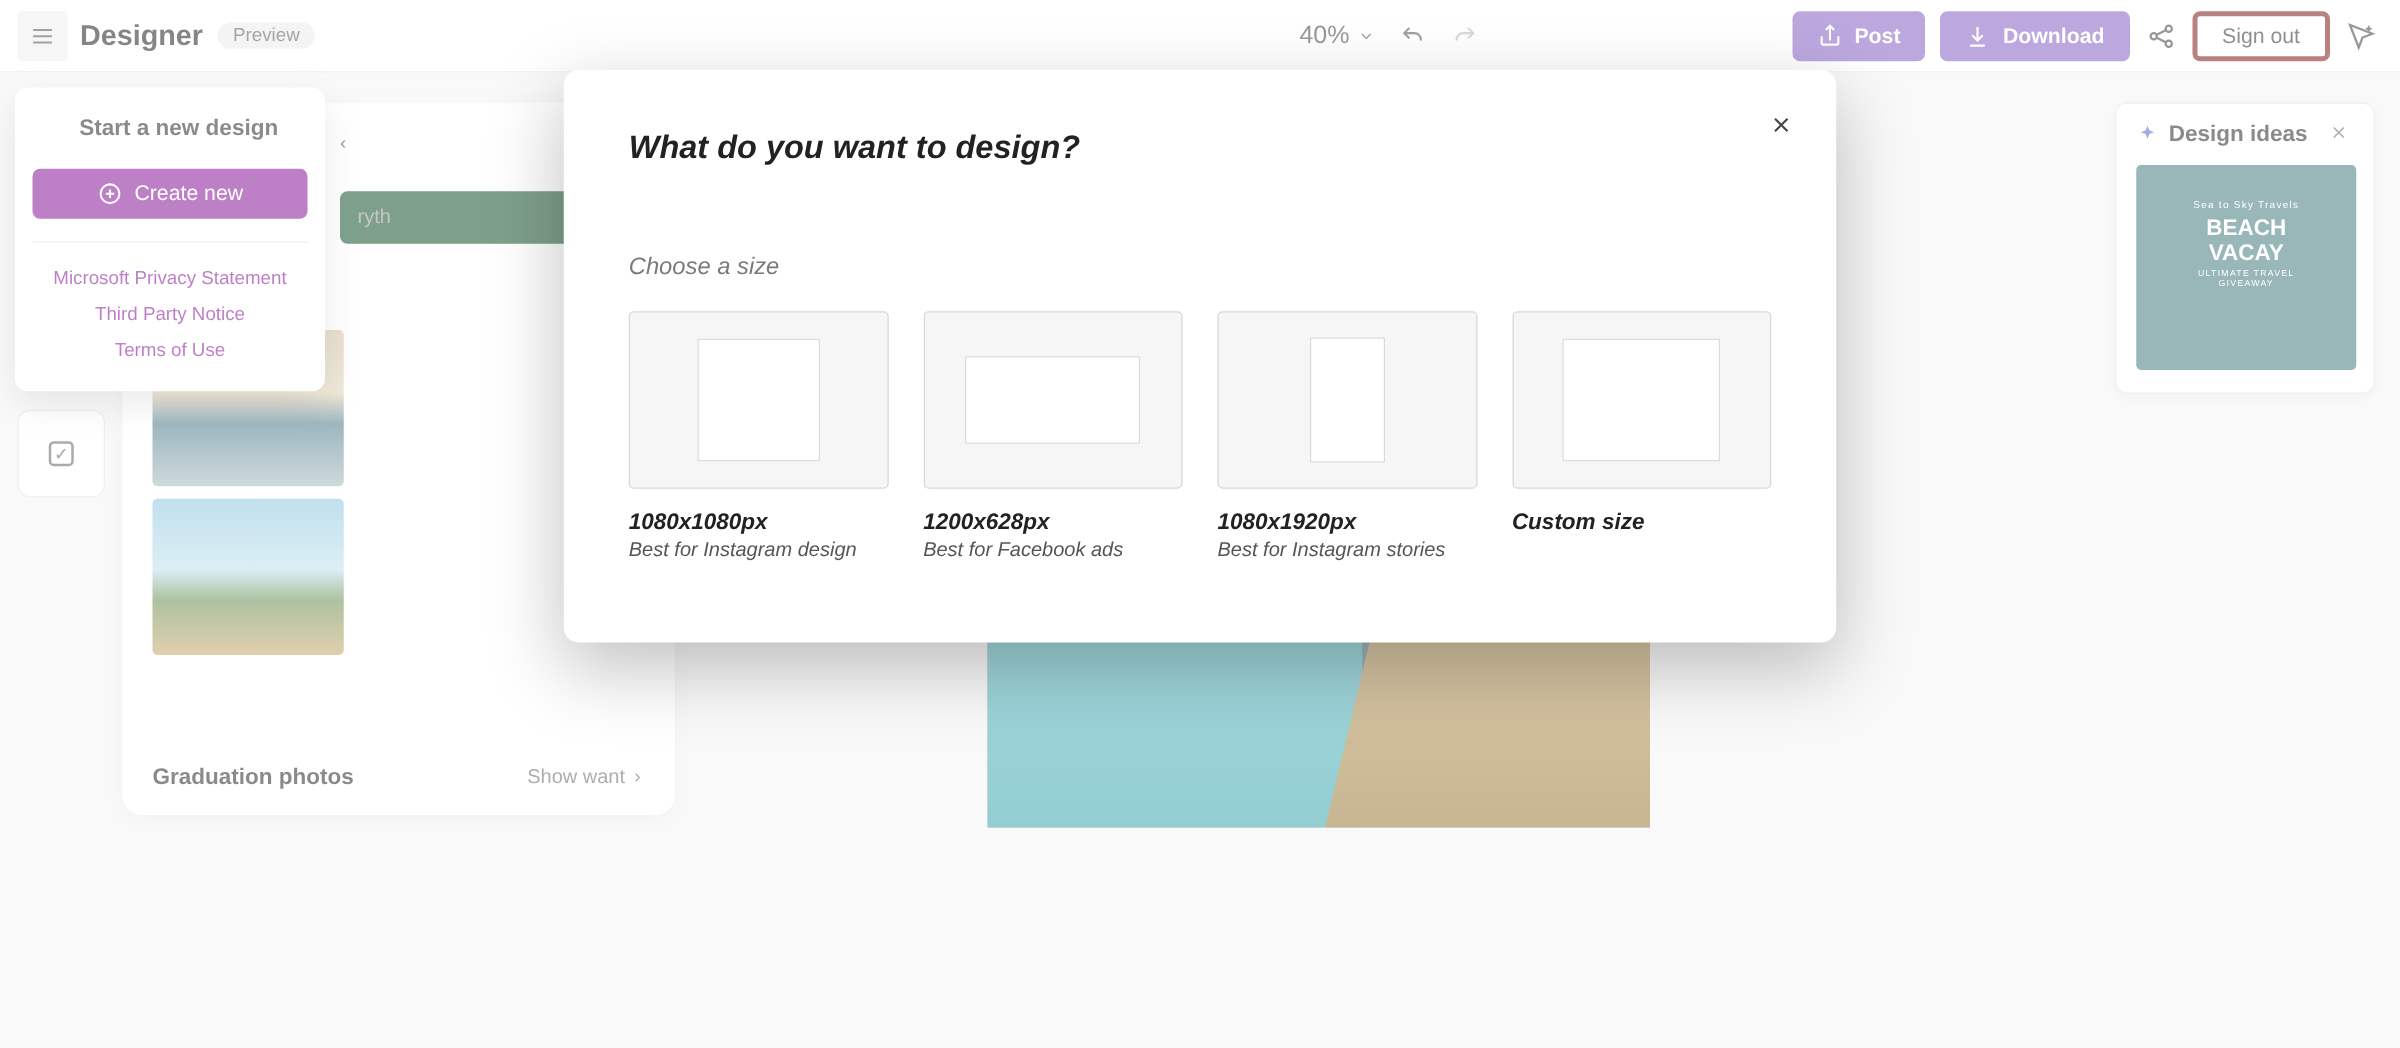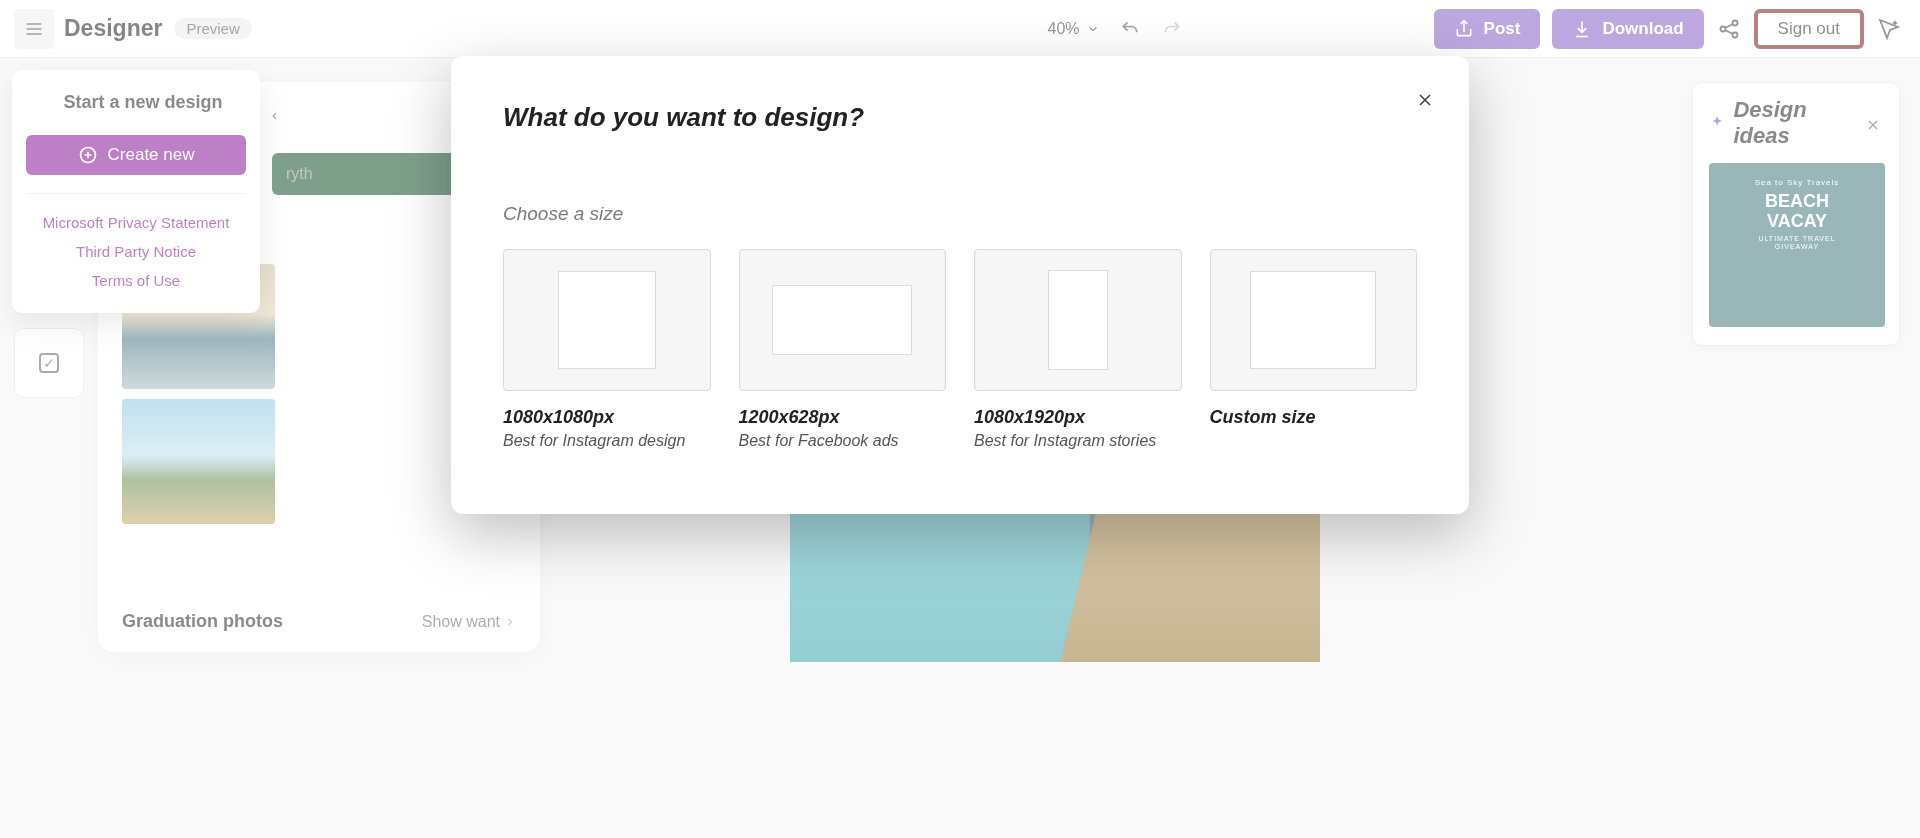--- a/index.html
+++ b/index.html
@@ -44,21 +44,21 @@
   }
 
   .zoom-group {
     margin-left: auto;
     display: flex;
     align-items: center;
     gap: 18px;
     margin-right: 250px;
   }
   .zoom-value {
-    font-size: 16px;
+    font-size: 20px;
     color: #444;
     display: flex; align-items: center; gap: 6px;
   }
   .icon-btn {
     width: 24px; height: 24px;
     display: flex; align-items: center; justify-content: center;
     color: #555;
   }
   .icon-btn.disabled { opacity: .4; }
 
@@ -233,37 +233,37 @@
     top: 82px; right: 20px;
     width: 208px;
     background: #fff;
     border: 1px solid #e3e3e3;
     border-radius: 10px;
     padding: 14px 16px 18px;
     box-shadow: 0 2px 10px rgba(0,0,0,.06);
   }
   .ideas-header {
     display: flex; align-items: center; gap: 8px;
-    font-size: 22px; font-weight: 600; color: #2b2b2b; font-style: italic;
+    font-size: 18px; font-weight: 600; color: #2b2b2b;
   }
   .ideas-close {
     margin-left: auto;
     color: #6a6a6a;
     width: 20px; height: 20px;
   }
   .idea-thumb {
     margin-top: 14px;
     width: 176px; height: 164px;
     border-radius: 4px;
     background: #457a7f;
     position: relative;
   }
   .idea-thumb .txt {
     position: absolute;
-    top: 16px; left: 50%; transform: translateX(-50%);
+    top: 28px; left: 50%; transform: translateX(-50%);
     color: #fff; font-weight: 700; font-size: 18px; text-align: center; line-height: 1.1;
   }
   .idea-thumb .txt small { display:block; font-size: 8px; font-weight: 400; letter-spacing: 1px; margin-bottom: 4px;}
   .idea-thumb .txt em { display:block; font-size: 7px; font-weight: 400; font-style: normal; letter-spacing: 1px; margin-top: 4px;}
 
   
   .overlay {
     position: absolute;
     inset: 0;
     background: rgba(255,255,255,0.45);

